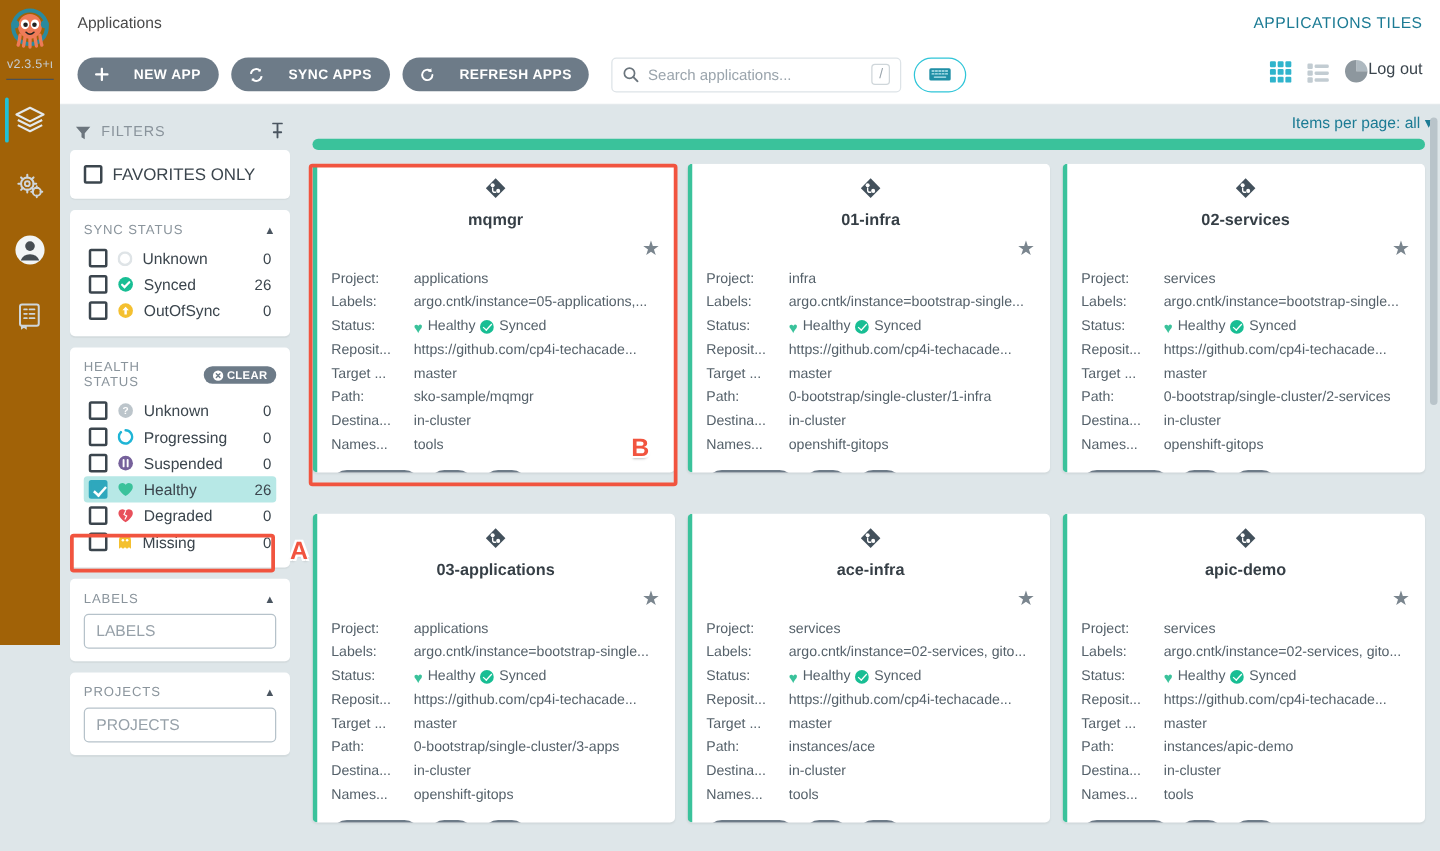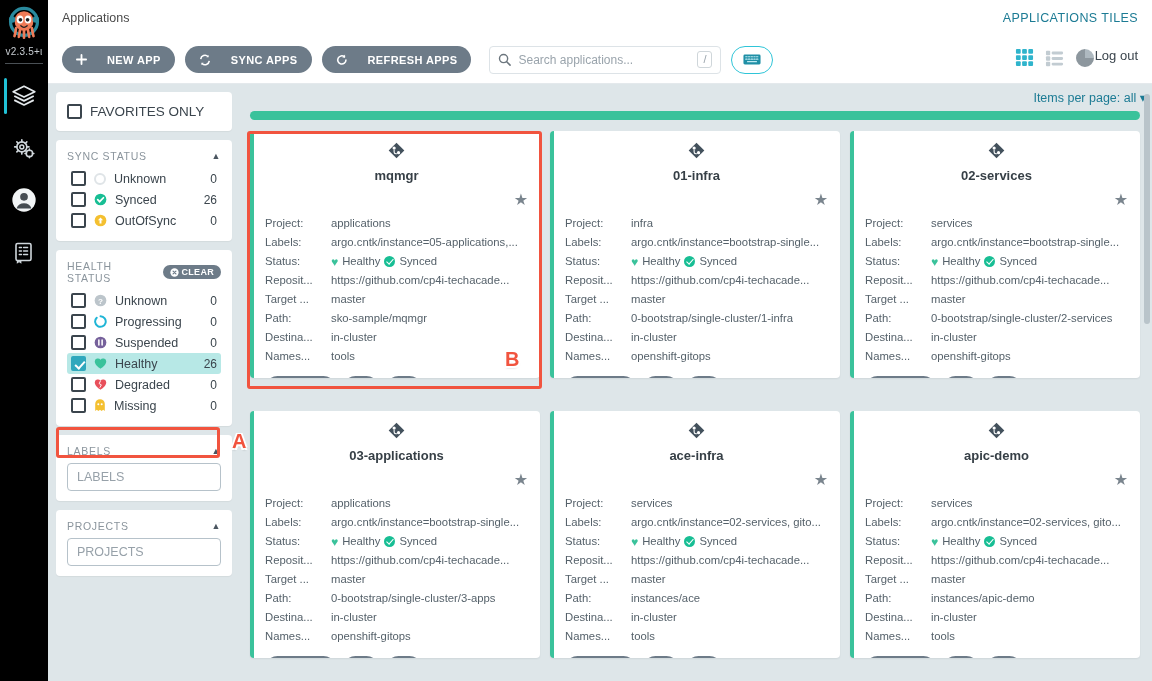--- a/index.html
+++ b/index.html
@@ -6,22 +6,22 @@
   html, body {
     width: 1152px; height: 681px;
     font-family: "Liberation Sans", sans-serif;
     background: #dee6e9;
     overflow: hidden;
   }
   #app { position: relative; width: 1152px; height: 681px; display: flex; }
 
   
   .nav-rail {
-    width: 48px; height: 681px;
-    background: #000000;
+    width: 48px; height: 516px;
+    background: #a16207;
     display: flex; flex-direction: column; align-items: center;
     flex: 0 0 48px;
   }
   .nav-logo { width: 48px; padding-top: 6px; display:flex; flex-direction:column; align-items:center; }
   .octo { width: 38px; height: 38px; }
   .nav-version {
     color: #c6ccd1; font-size: 10px; letter-spacing: .2px;
     margin-top: 2px; margin-bottom: 6px; white-space: nowrap;
     overflow: hidden; width: 48px; text-align: center;
   }
@@ -340,20 +340,31 @@
             </svg>
           </div>
         </div>
         <div class="logout">Log out</div>
       </div>
     </div>
 
     <div class="body">
 
       <div class="filters">
+        <div class="filters-head">
+          <svg width="13" height="13" viewBox="0 0 14 14">
+            <path d="M0.8 1.4h12.4L8.4 7v5.2L5.6 10.6V7z" fill="#6b757d"></path>
+          </svg>
+          <span>FILTERS</span>
+          <span class="pin">
+            <svg width="12" height="13" viewBox="0 0 12 14">
+              <path d="M2.2 0.8h7.6M6 1v7.4M2.8 8.4h6.4M6 8.4V13" stroke="#4a5560" stroke-width="1.6" stroke-linecap="round"></path>
+            </svg>
+          </span>
+        </div>
 
         <div class="fcard">
           <div class="frow fav-row">
             <span class="chk"></span>
             <span>FAVORITES ONLY</span>
           </div>
         </div>
 
         <div class="fcard">
           <div class="fcard-title">

